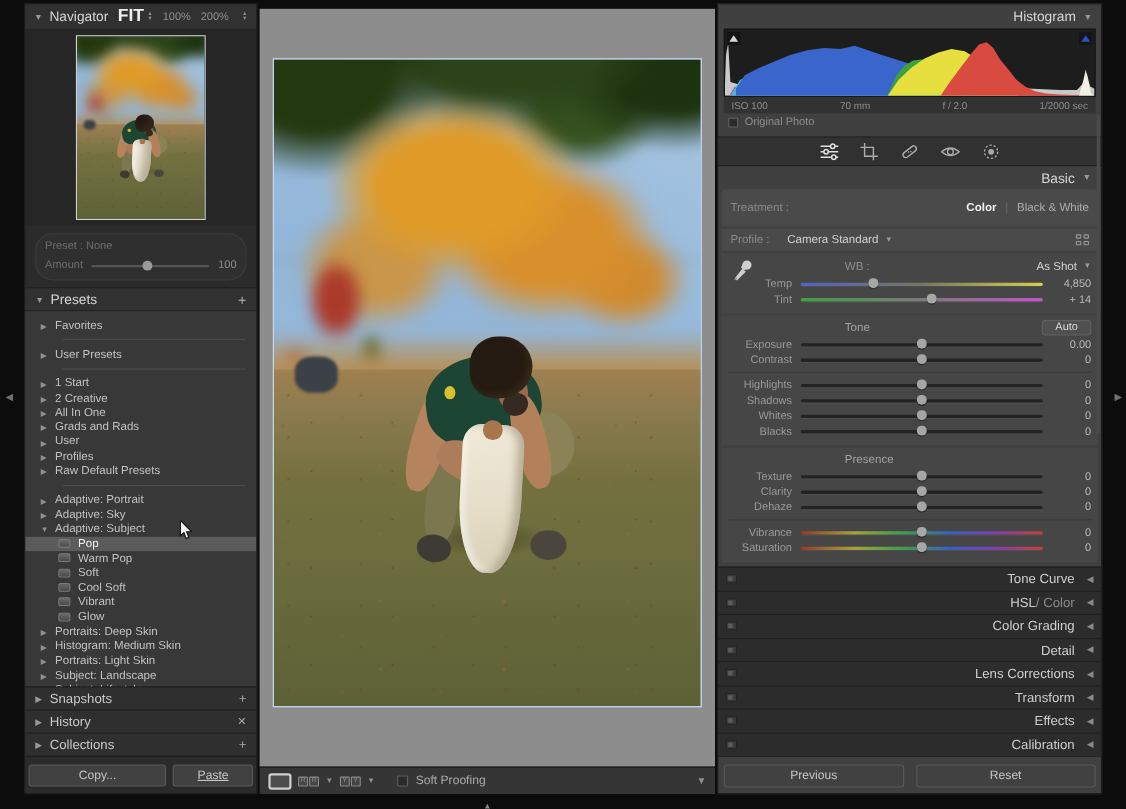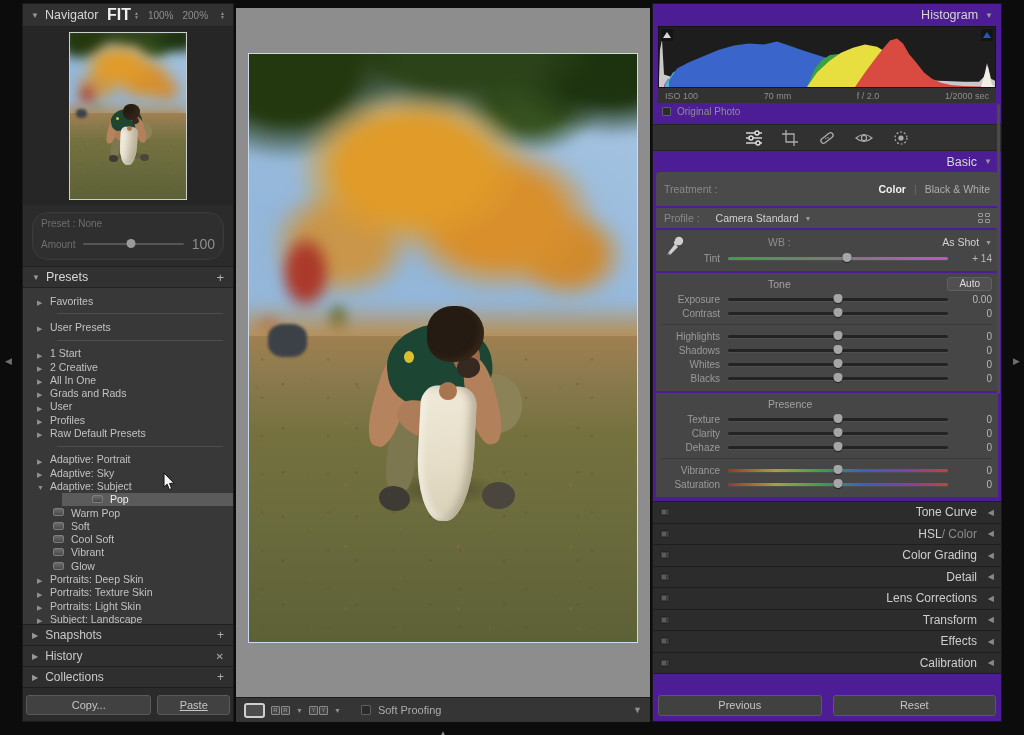--- a/index.html
+++ b/index.html
@@ -31,37 +31,37 @@
   .nav-thumb { width:118px; height:168px; border:1px solid #cfcfcf; position:relative; overflow:hidden; }
   .preset-box {
     margin:7px 9px 6px 9px; padding:5px 8px 7px 8px;
     background:#2f2f2f; border:1px solid #3c3c3c; border-radius:16px;
   }
   .preset-line { font-size:10px; color:#6e6e6e; margin-bottom:7px; }
   .amount-row { display:flex; align-items:center; gap:8px; }
   .amount-label { font-size:10px; color:#6e6e6e; }
   .amount-track { flex:1; height:2px; background:#555; border-radius:1px; position:relative; }
   .amount-thumb { position:absolute; top:-4px; width:9px; height:9px; border-radius:50%; background:#9a9a9a; transform:translateX(-50%); left:47%; }
-  .amount-value { font-size:14px; color:#8d8d8d; }
+  .amount-value { font-size:10px; color:#8d8d8d; }
   .presets-header { height:22px; padding:0 9px; background:#313131; border-top:1px solid #222; border-bottom:1px solid #222; }
   .presets-header .plus { margin-left:auto; color:#b5b5b5; font-size:13px; }
   .preset-list { flex:1; background:#383838; overflow:hidden; padding-top:6px; }
   .preset-row { position:relative; height:13.3px; display:flex; align-items:center; font-size:10.5px; color:#c2c2c2; }
   .preset-row .tri { position:absolute; left:14px; top:1px; }
   .preset-row .tri::before { content:"▶"; font-size:7px; color:#909090; }
   .preset-row.expanded .tri::before { content:"▼"; }
   .preset-row .plabel { margin-left:27px; white-space:nowrap; }
   .preset-row .pthumb { display:none; }
   .preset-row.child .pthumb {
     display:block; position:absolute; left:30px; top:2.5px; width:11px; height:8px;
     border:1px solid #7d7d7d; border-radius:2px;
     background:linear-gradient(180deg,#6a6a6a 0%,#4a4a4a 100%);
   }
   .preset-row.child .plabel { margin-left:48px; }
-  .preset-row.selected { background:#5b5b5b; color:#efefef;margin-left:39px; }
+  .preset-row.selected { background:#5b5b5b; color:#efefef; }
   .preset-row.sep-after { margin-bottom:13px; }
   .preset-row.sep-after::after { content:""; position:absolute; left:34px; right:10px; bottom:-7px; height:1px; background:#4d4d4d; }
   .mini-panel { height:21px; padding:0 9px; background:#2f2f2f; border-top:1px solid #1f1f1f; display:flex; align-items:center; }
   .mini-panel .title { margin-left:7px; font-size:12px; color:#c9c9c9; }
   .mini-panel .action { margin-left:auto; color:#aaa; font-size:12px; }
   .left-btn-bar { height:34px; border-top:1px solid #1d1d1d; display:flex; align-items:center; gap:6px; padding:0 3px; background:#2b2b2b; }
   .lr-button {
     height:20px; background:#414141; border:1px solid #5a5a5a; border-radius:3px;
     color:#c6c6c6; font-size:11px; display:flex; align-items:center; justify-content:center;
   }
@@ -85,21 +85,21 @@
   .tb-caret { color:#8f8f8f; font-size:7px; }
   .softproof-wrap { display:flex; align-items:center; gap:7px; margin-left:14px; }
   .checkbox { width:10px; height:10px; background:#2b2b2b; border:1px solid #5f5f5f; border-radius:1px; }
   .softproof-label { font-size:11px; color:#ababab; }
   .tb-chevron { margin-left:auto; color:#8f8f8f; font-size:9px; }
   .filmstrip-strip { position:absolute; left:0; top:722px; width:414px; height:13px; background:#0c0c0c; text-align:center; }
   .filmstrip-arrow { color:#8a8a8a; font-size:8px; line-height:12px; }
   
   .right-panel {
     position:absolute; left:652px; top:3px; width:350px; height:719px;
-    background:#4c1d95; border:1px solid #1a1a1a;
+    background:#404040; border:1px solid #1a1a1a;
     display:flex; flex-direction:column;
   }
   .histo-header { height:22px; padding:0 8px; justify-content:flex-end; gap:7px; }
   .histo-box { margin:0 5px; height:62px; background:#1d1d1d; border:1px solid #141414; position:relative; }
   .clip-badge { position:absolute; top:2px; width:12px; height:12px; background:#151515; display:flex; align-items:center; justify-content:center; z-index:3; }
   .clip-left { left:2px; } .clip-right { right:2px; }
   .clip-tri { width:0; height:0; border-left:4px solid transparent; border-right:4px solid transparent; }
   .clip-tri.white { border-bottom:6px solid #d8d8d8; }
   .clip-tri.blue { border-bottom:6px solid #2a52c8; }
   .histo-footer { margin:0 5px; height:15px; background:#323232; display:flex; align-items:center; justify-content:space-between; padding:0 7px; font-size:9px; color:#8e8e8e; }
@@ -387,21 +387,21 @@
 
       <div class="preset-row group">
         <span class="tri"></span>
 
         <span class="plabel">Portraits: Deep Skin</span>
       </div>
 
       <div class="preset-row group">
         <span class="tri"></span>
 
-        <span class="plabel">Portraits: Texture Skin</span>
+        <span class="plabel">Histogram: Medium Skin</span>
       </div>
 
       <div class="preset-row group">
         <span class="tri"></span>
 
         <span class="plabel">Portraits: Light Skin</span>
       </div>
 
       <div class="preset-row group">
         <span class="tri"></span>
@@ -596,20 +596,27 @@
     </span>
     <div class="wb-row">
       <span class="wb-label">WB :</span>
       <span class="wb-value">
         <span>As Shot</span>
         <span class="caret-sm">▼</span>
       </span>
     </div>
     <div>
 
+        <div class="slider-row">
+          <span class="sl-label">Temp</span>
+          <span class="track track-temp">
+            <span class="thumb" style="left: 30%;"></span>
+          </span>
+          <span class="sl-val">4,850</span>
+        </div>
 
         <div class="slider-row">
           <span class="sl-label">Tint</span>
           <span class="track track-tint">
             <span class="thumb" style="left: 54%;"></span>
           </span>
           <span class="sl-val">+ 14</span>
         </div>
       </div>
   </div>

